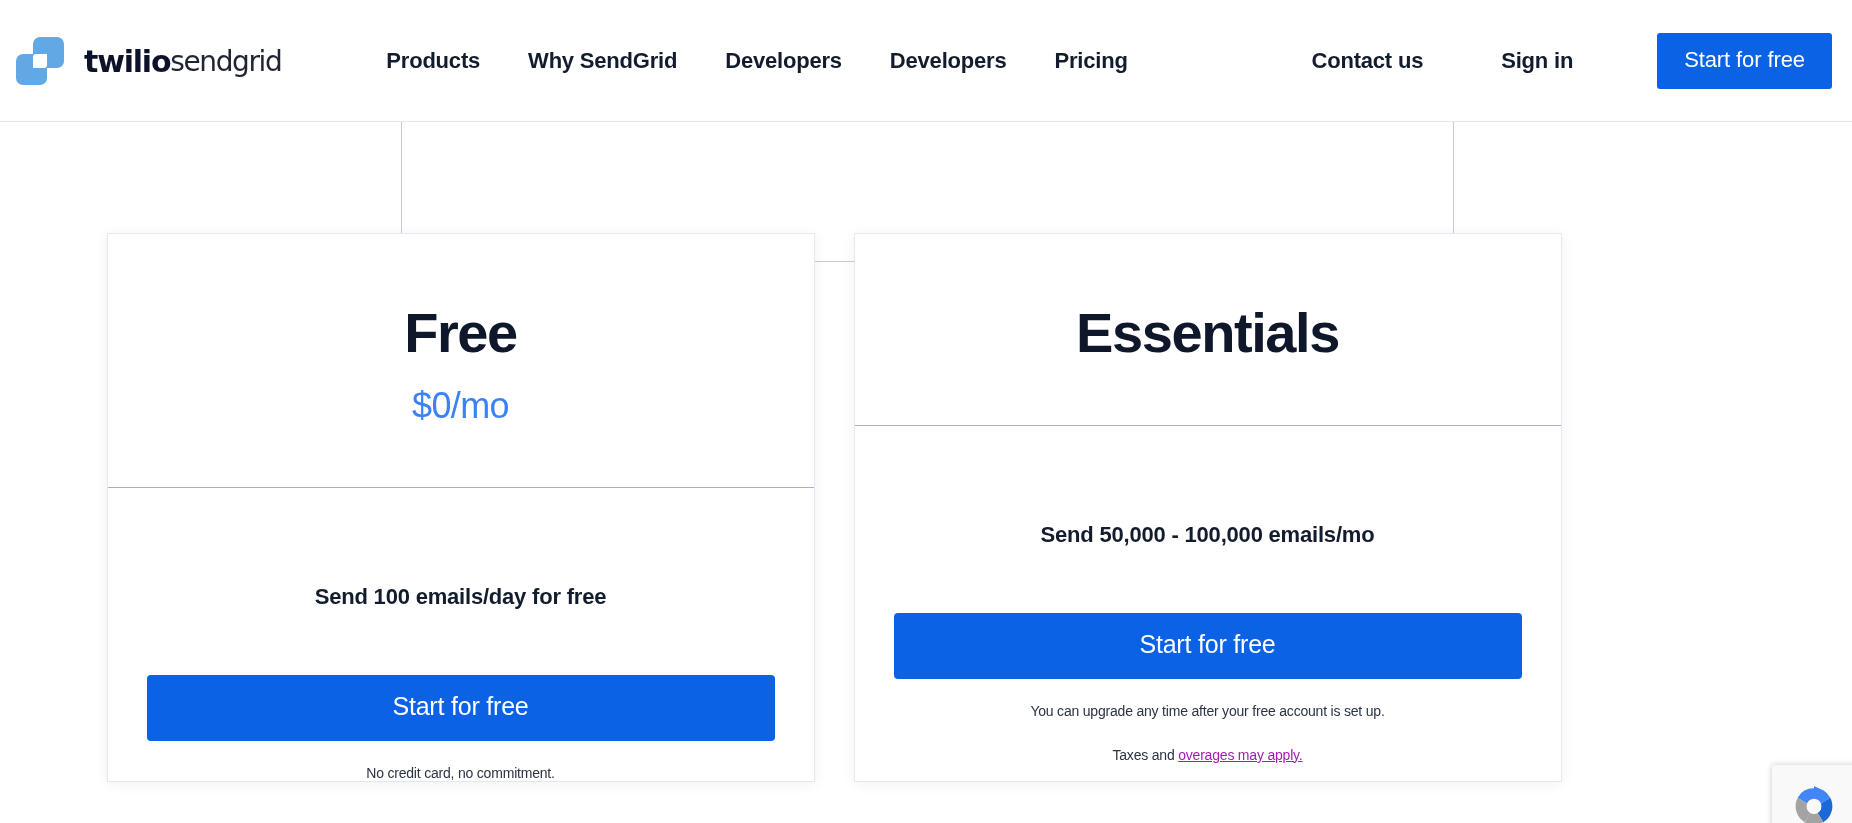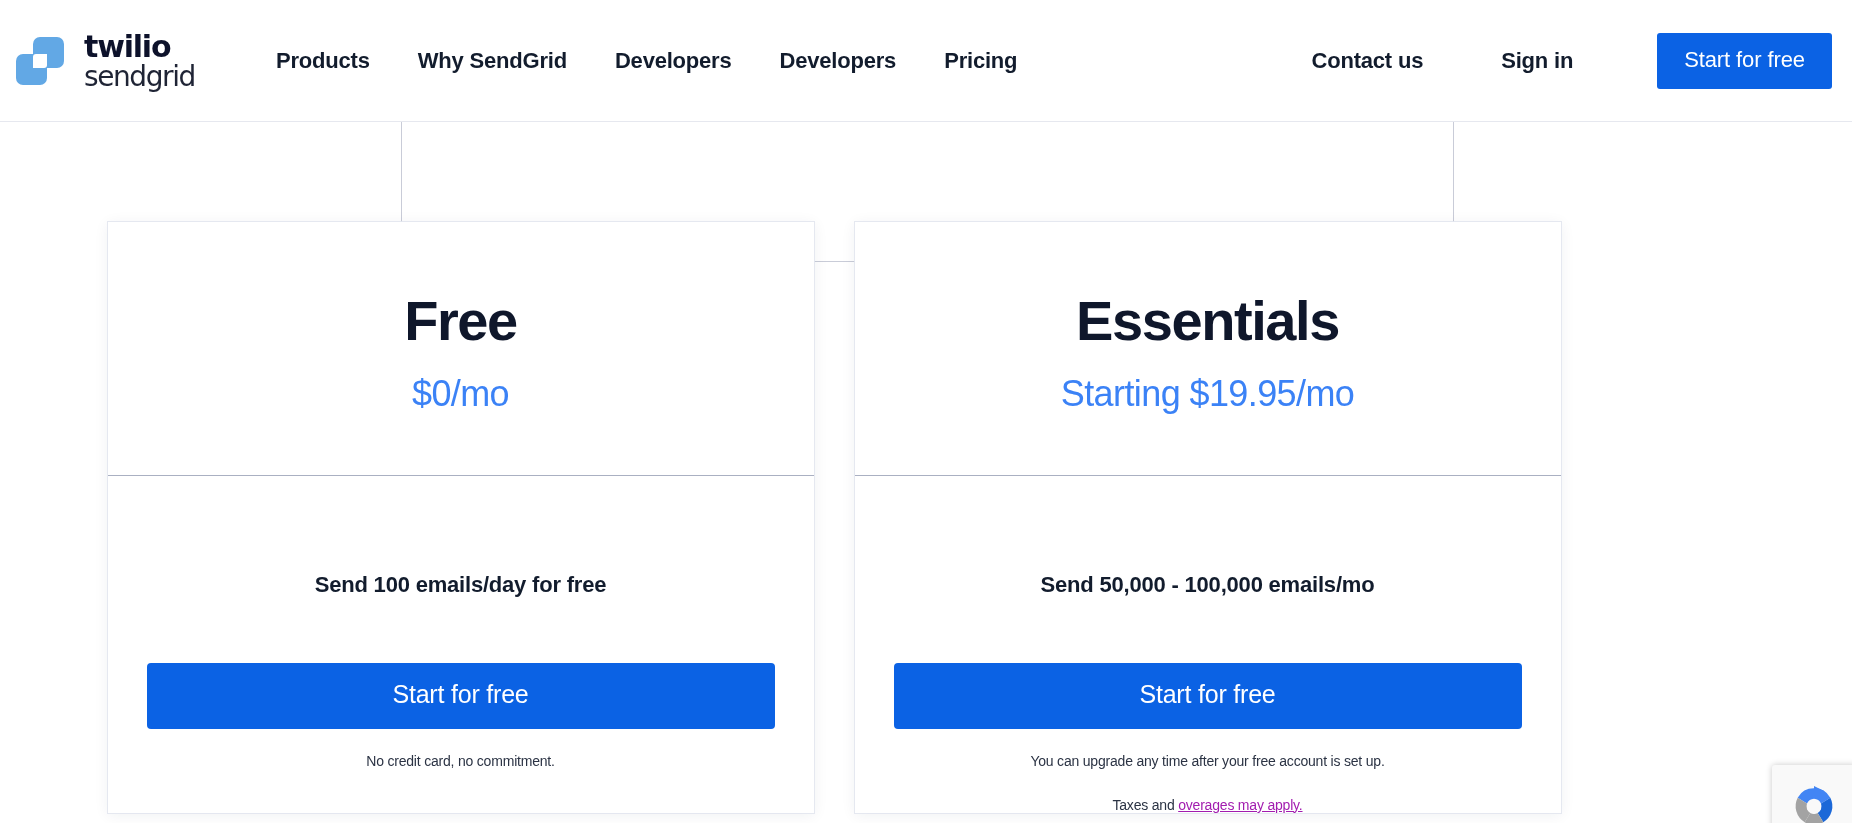--- a/index.html
+++ b/index.html
@@ -56,21 +56,21 @@
   .brand-mark .sq-notch {
     position: absolute;
     left: 19px; top: 19px;
     width: 14px; height: 14px;
     background: #ffffff;
     border-radius: 3px 0 3px 0;
   }
 
   .brand-word {
     display: flex;
-    flex-direction: column;
+    flex-direction: row;
     line-height: 1;
     padding-top: 2px;
   }
   .brand-twilio {
     font-size: 30px;
     font-weight: 700;
     letter-spacing: -1.2px;
     color: #0d122b;
     font-family: "DejaVu Sans", sans-serif;
   }
@@ -80,21 +80,21 @@
     letter-spacing: -1.4px;
     color: #1f2435;
     margin-top: 1px;
     font-family: "DejaVu Sans", sans-serif;
   }
 
   .nav-main {
     display: flex;
     align-items: flex-start;
     gap: 48px;
-    margin-left: 81px;
+    margin-left: 105px;
   }
 
   .nav-link {
     font-size: 22px;
     font-weight: 700;
     color: #121c2d;
     letter-spacing: -0.2px;
     white-space: nowrap;
     cursor: pointer;
     text-decoration: none;
@@ -141,21 +141,21 @@
     width: 1053px;
     height: 200px;
     background: #ffffff;
     border: 1px solid #c9ccd8;
     border-radius: 6px;
   }
 
   .plans {
     position: absolute;
     left: 0;
-    top: 100px;
+    top: 112px;
     width: 1668px;
     display: flex;
     justify-content: center;
     gap: 41px;
   }
 
   .plan-card {
     width: 706px;
     background: #ffffff;
     box-shadow: 0 0 0 1px rgba(226,229,238,0.9), 0 2px 14px rgba(32,43,71,0.07);
@@ -292,21 +292,20 @@
       <h2 class="plan-name">Free</h2>
       <div class="plan-price">$0/mo</div>
       <div class="plan-divider"></div>
       <div class="plan-volume">Send 100 emails/day for free</div>
       <button class="btn-plan">Start for free</button>
       <p class="plan-note">No credit card, no commitment.</p>
     </article>
 
     <article class="plan-card">
       <h2 class="plan-name">Essentials</h2>
-      <div class="plan-price">Starting $19.95/mo</div>
       <div class="plan-divider"></div>
       <div class="plan-volume">Send 50,000 - 100,000 emails/mo</div>
       <button class="btn-plan">Start for free</button>
       <p class="plan-note">You can upgrade any time after your free account is set up.</p>
       <p class="plan-note second"><span>Taxes and </span><a class="note-link">overages may apply.</a></p>
     </article>
 
   </section>
 
   <div class="recaptcha-badge">

